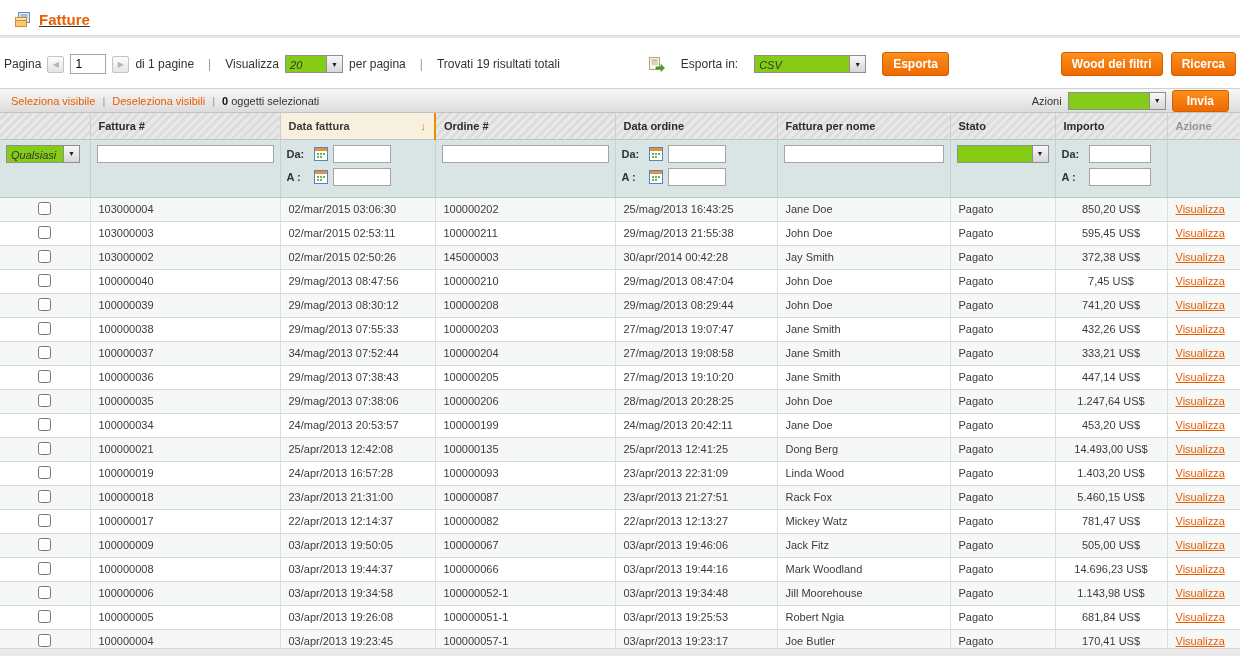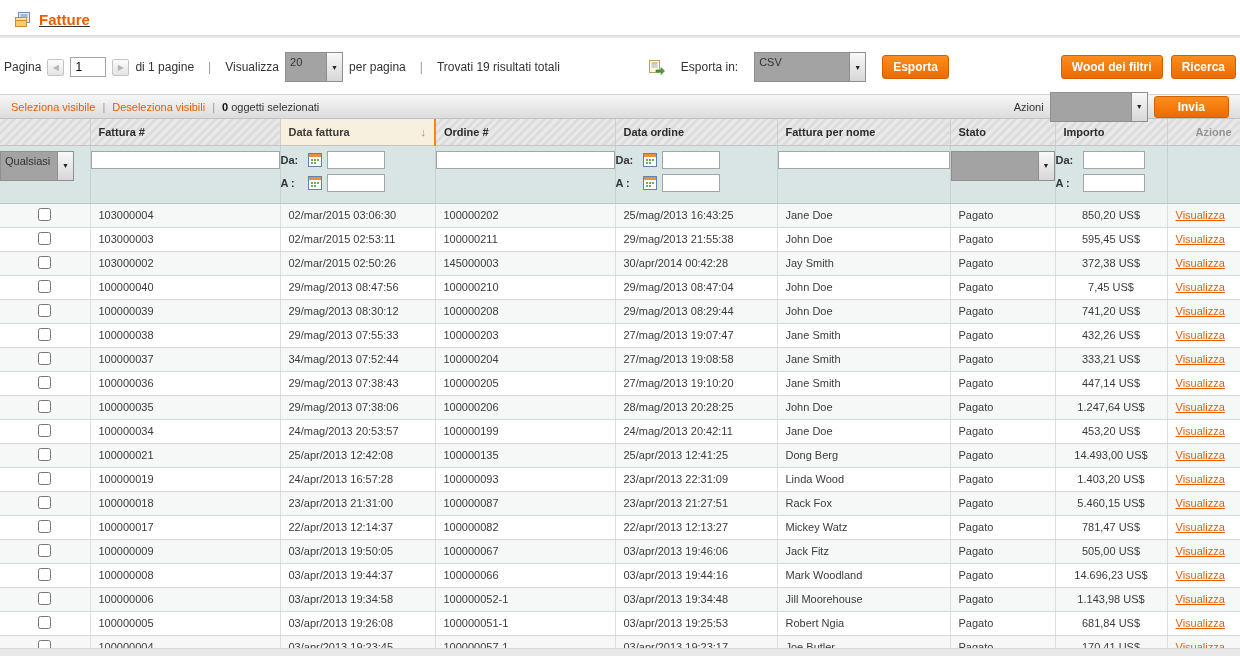--- a/index.html
+++ b/index.html
@@ -17,22 +17,22 @@
   .toolbar .sep { color:#9a9a9a; margin:0 8px; }
   .pager { display:flex; align-items:center; gap:6px; }
   .arrow-btn { width:17px; height:17px; background:linear-gradient(#fdfdfd,#e4e4e4);
     border:1px solid #c4c4c4; border-radius:2px; display:inline-flex; align-items:center;
     justify-content:center; color:#b5b5b5; font-size:8px; }
   .pg-input { width:36px; height:20px; border:1px solid #a5a5a5; padding:0 4px; font-size:12px;
     font-family:inherit; }
   .txt-input { border:1px solid #a5a5a5; height:18px; padding:0 3px; font-size:11px; font-family:inherit; }
 
   
-  .combo { display:inline-flex; align-items:stretch; background:#a3a3a3; border:1px solid #8f8f8f;
-    height:30px; position:relative; cursor:default; }
+  .combo { display:inline-flex; align-items:stretch; background:#84cc16; border:1px solid #8f8f8f;
+    height:18px; position:relative; cursor:default;font-style:italic; }
   .combo-text { flex:1; padding:2px 4px; font-size:11px; line-height:14px; overflow:hidden;
     white-space:nowrap; text-align:left; }
   .combo-btn { width:16px; background:linear-gradient(#f8f8f8,#d7d7d7); border-left:1px solid #8f8f8f;
     display:flex; align-items:center; justify-content:center; font-size:7px; color:#222; }
 
   .o-btn { background:linear-gradient(#fb8e1c,#ee6a00); border:1px solid #d45f00;
     border-radius:3px; color:#fff; font-weight:bold; font-size:12px; padding:4px 10px;
     cursor:pointer; font-family:inherit; white-space:nowrap; }
   .export-group { margin-left:auto; display:flex; align-items:center; gap:16px; }
   .btn-group { margin-left:112px; display:flex; align-items:center; gap:8px; }
@@ -45,24 +45,24 @@
   .ma-count b { color:#111; }
   .ma-right { margin-left:auto; display:flex; align-items:center; gap:6px; }
 
   
   table.grid { width:1240px; border-collapse:collapse; table-layout:fixed; font-size:11px; }
   .grid th { background:repeating-linear-gradient(135deg,#e9e9e9 0 3px,#dcdcdc 3px 6px);
     border-right:1px solid #cfcfcf; border-bottom:1px solid #c3c3c3;
     text-align:left; font-weight:bold; color:#2b2b2b; padding:5px 8px; height:26px; }
   .grid th.sorted { background:#f7f0de; border-right:2px solid #f08c00; color:#3a3a3a; }
   .grid th .sort-arrow { float:right; color:#f08000; font-weight:bold; }
-  .grid th.muted { color:#949494;text-align:right; }
+  .grid th.muted { color:#949494; }
 
   .filter-row td { background:#d9e5e5; border-right:1px solid #c2d3d3; border-bottom:1px solid #b9caca;
-    padding:5px 0; vertical-align:top; height:58px; }
+    padding:5px 6px; vertical-align:top; height:58px; }
   .f-line { display:flex; align-items:center; gap:5px; margin-bottom:5px; }
   .f-label { font-weight:bold; width:22px; flex:0 0 auto; }
   .f-date-input { width:58px; }
   .f-amt-input { width:62px; }
   .f-wide { width:100%; }
   .cal-icon { flex:0 0 auto; display:inline-block; line-height:0; cursor:pointer; }
 
   .grid tbody td { border-right:1px solid #dbdfe1; border-bottom:1px solid #d4d9db; padding:4px 8px;
     height:23px; color:#3b3b3b; white-space:nowrap; overflow:hidden; }
   .grid tbody tr:nth-child(odd)  { background:#f6f7f7; }
@@ -140,21 +140,21 @@
   <span class="ma-sep">|</span>
   <span class="ma-count">
     <b>0</b>&nbsp;<span>oggetti selezionati</span>
   </span>
   <div class="ma-right">
     <span>Azioni</span>
     <span class="combo" style="width:98px">
       <span class="combo-text"></span>
       <span class="combo-btn">▼</span>
     </span>
-    <button class="o-btn" style="padding:3px 23px">Invia</button>
+    <button class="o-btn" style="padding:3px 14px">Invia</button>
   </div>
 </div>
 
 <table class="grid">
   <colgroup>
     <col style="width:90px">
       <col style="width:190px">
       <col style="width:155px">
       <col style="width:180px">
     <col style="width:162px">

